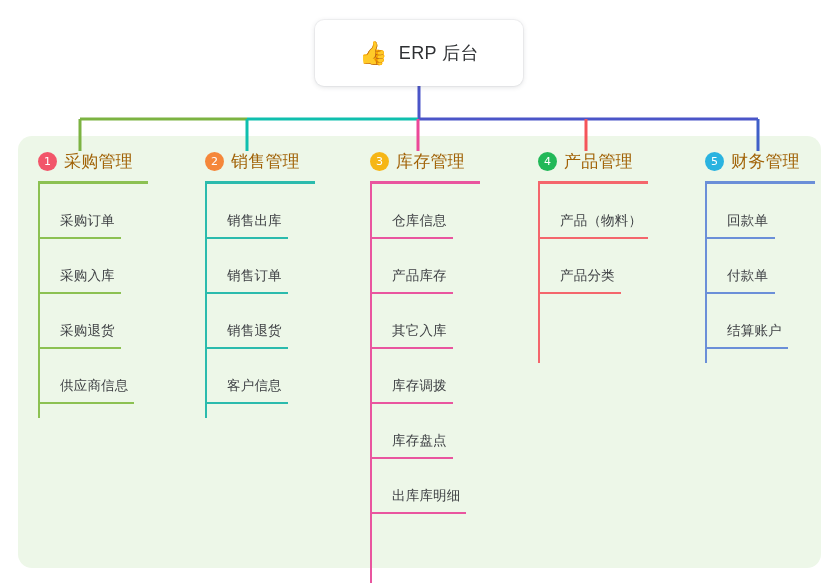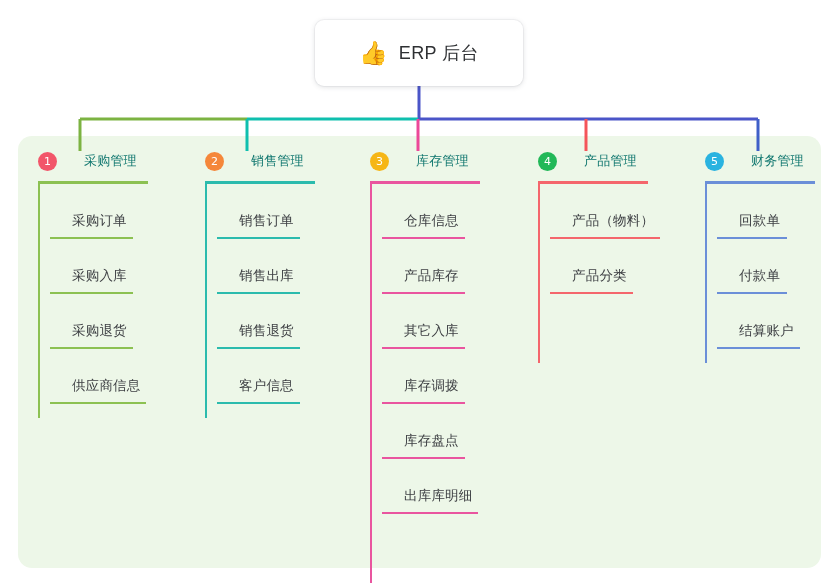--- a/index.html
+++ b/index.html
@@ -87,34 +87,33 @@
     height: 19px;
     border-radius: 50%;
     color: #ffffff;
     font-size: 11px;
     line-height: 19px;
     text-align: center;
     flex: 0 0 auto;
     font-family: "DejaVu Sans", sans-serif;
   }
   .col-title {
-    font-size: 13px;
-    color: #0f766e;
+    font-size: 17px;
+    color: #a16207;
     letter-spacing: .2px;
-    margin-left: 20px;
   }
   .head-rule {
     height: 3px;
     margin-top: 7px;
   }
 
   
   .leaves {
     position: relative;
-    padding-left: 12px;
+    padding-left: 0;
   }
   .trunk {
     position: absolute;
     left: 0;
     top: 0;
     width: 2px;
   }
   .leaf {
     position: relative;
     height: 55px;
@@ -189,25 +188,25 @@
       </div>
       <div class="column" style="left: 205px; top: 148px;">
         <div class="col-head">
           <span class="badge" style="background: rgb(245, 135, 58);">2</span>
           <span class="col-title">销售管理</span>
         </div>
         <div class="head-rule" style="width: 110px; background: rgb(43, 187, 173);"></div>
         <div class="leaves">
           <div class="trunk" style="height: 234px; background: rgb(43, 187, 173);"></div>
           <div class="leaf">
+            <span class="leaf-label">销售出库</span>
+            <div class="leaf-rule" style="width: 83px; background: rgb(43, 187, 173);"></div>
+          </div>
+          <div class="leaf">
             <span class="leaf-label">销售订单</span>
-            <div class="leaf-rule" style="width: 83px; background: rgb(43, 187, 173);"></div>
-          </div>
-          <div class="leaf">
-            <span class="leaf-label">销售出库</span>
             <div class="leaf-rule" style="width: 83px; background: rgb(43, 187, 173);"></div>
           </div>
           <div class="leaf">
             <span class="leaf-label">销售退货</span>
             <div class="leaf-rule" style="width: 83px; background: rgb(43, 187, 173);"></div>
           </div>
           <div class="leaf">
             <span class="leaf-label">客户信息</span>
             <div class="leaf-rule" style="width: 83px; background: rgb(43, 187, 173);"></div>
           </div>

